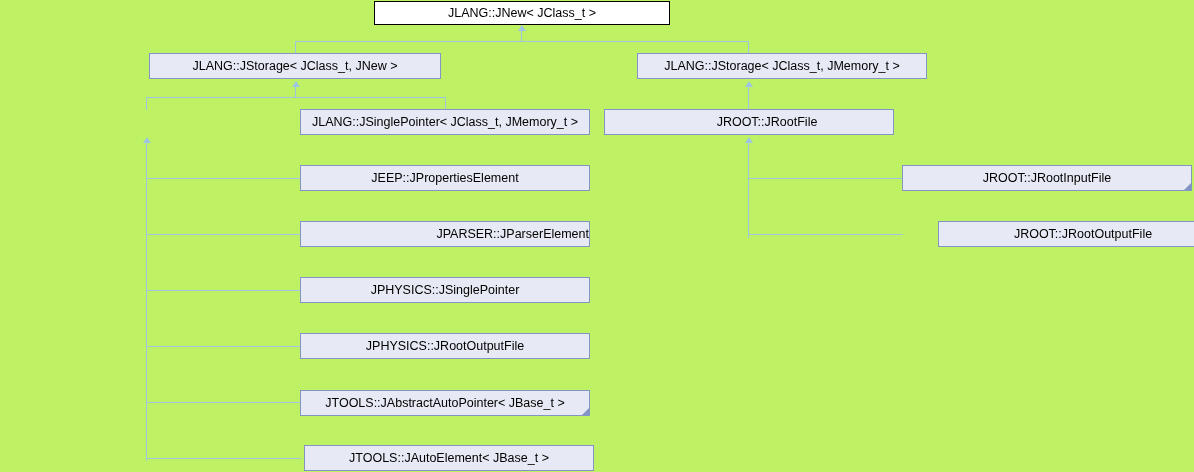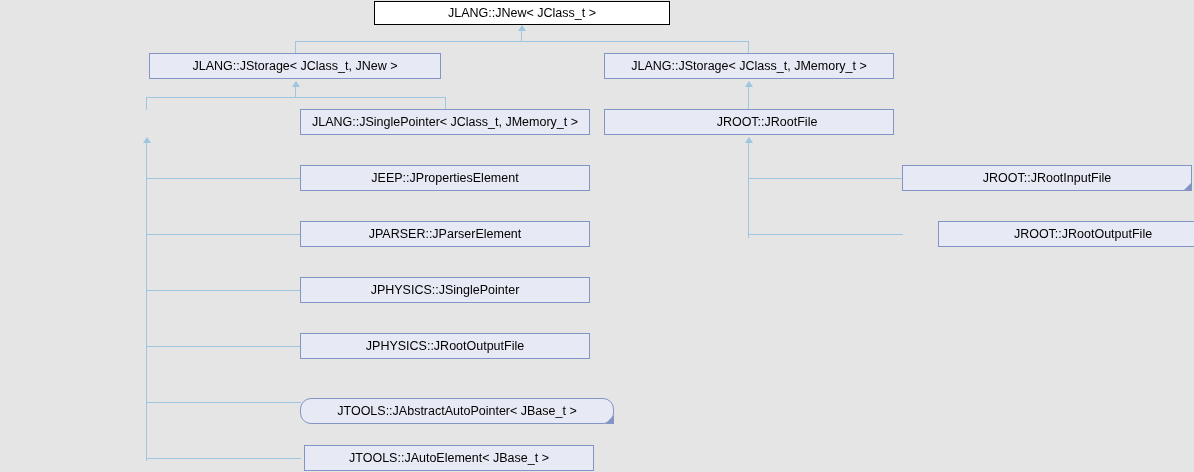--- a/index.html
+++ b/index.html
@@ -8,21 +8,21 @@
     padding: 0;
     background: #ffffff;
   }
   body {
     font-family: "Liberation Sans", sans-serif;
   }
   #diagram {
     position: relative;
     width: 1194px;
     height: 472px;
-    background: #e5e5e5;
+    background: #bef264;
     overflow: hidden;
   }
 
   
   .node {
     position: absolute;
     box-sizing: border-box;
     background: #e7eaf4;
     border: 1px solid #8295c4;
     color: #000000;
@@ -106,50 +106,50 @@
   <div class="edge h" style="left:748px; top:234px; width:155px;"></div>
 
   <div class="node root" style="left:374px; top:1px; width:296px; height:24px;">
     <span>JLANG::JNew&lt; JClass_t &gt;</span>
   </div>
 
   <div class="node" style="left:149px; top:53px; width:292px; height:26px;">
     <span>JLANG::JStorage&lt; JClass_t, JNew &gt;</span>
   </div>
 
-  <div class="node" style="left:604px; top:53px; width:290px; height:26px;">
+  <div class="node" style="left:637px; top:53px; width:290px; height:26px;">
     <span>JLANG::JStorage&lt; JClass_t, JMemory_t &gt;</span>
   </div>
 
 
   <div class="node" style="left:300px; top:109px; width:290px; height:26px;justify-content:center;">
     <span>JLANG::JSinglePointer&lt; JClass_t, JMemory_t &gt;</span>
   </div>
 
   <div class="node" style="left:604px; top:109px; width:290px; height:26px;padding-left:36px;">
     <span>JROOT::JRootFile</span>
   </div>
 
   <div class="node" style="left:300px; top:165px; width:290px; height:26px;">
     <span>JEEP::JPropertiesElement</span>
   </div>
 
-  <div class="node" style="left:300px; top:221px; width:290px; height:26px;">
+  <div class="node" style="left:300px; top:221px; width:290px; height:26px;justify-content:flex-end;">
     <span>JPARSER::JParserElement</span>
   </div>
 
   <div class="node" style="left:300px; top:277px; width:290px; height:26px;">
     <span>JPHYSICS::JSinglePointer</span>
   </div>
 
   <div class="node" style="left:300px; top:333px; width:290px; height:26px;">
     <span>JPHYSICS::JRootOutputFile</span>
   </div>
 
-  <div class="node folded" style="left:300px; top:398px; width:314px; height:26px;border-radius:11px;">
+  <div class="node folded" style="left:300px; top:390px; width:290px; height:26px;">
     <span>JTOOLS::JAbstractAutoPointer&lt; JBase_t &gt;</span>
   </div>
 
   <div class="node" style="left:304px; top:445px; width:290px; height:26px;">
     <span>JTOOLS::JAutoElement&lt; JBase_t &gt;</span>
   </div>
 
   <div class="node folded" style="left:902px; top:165px; width:290px; height:26px;">
     <span>JROOT::JRootInputFile</span>
   </div>

